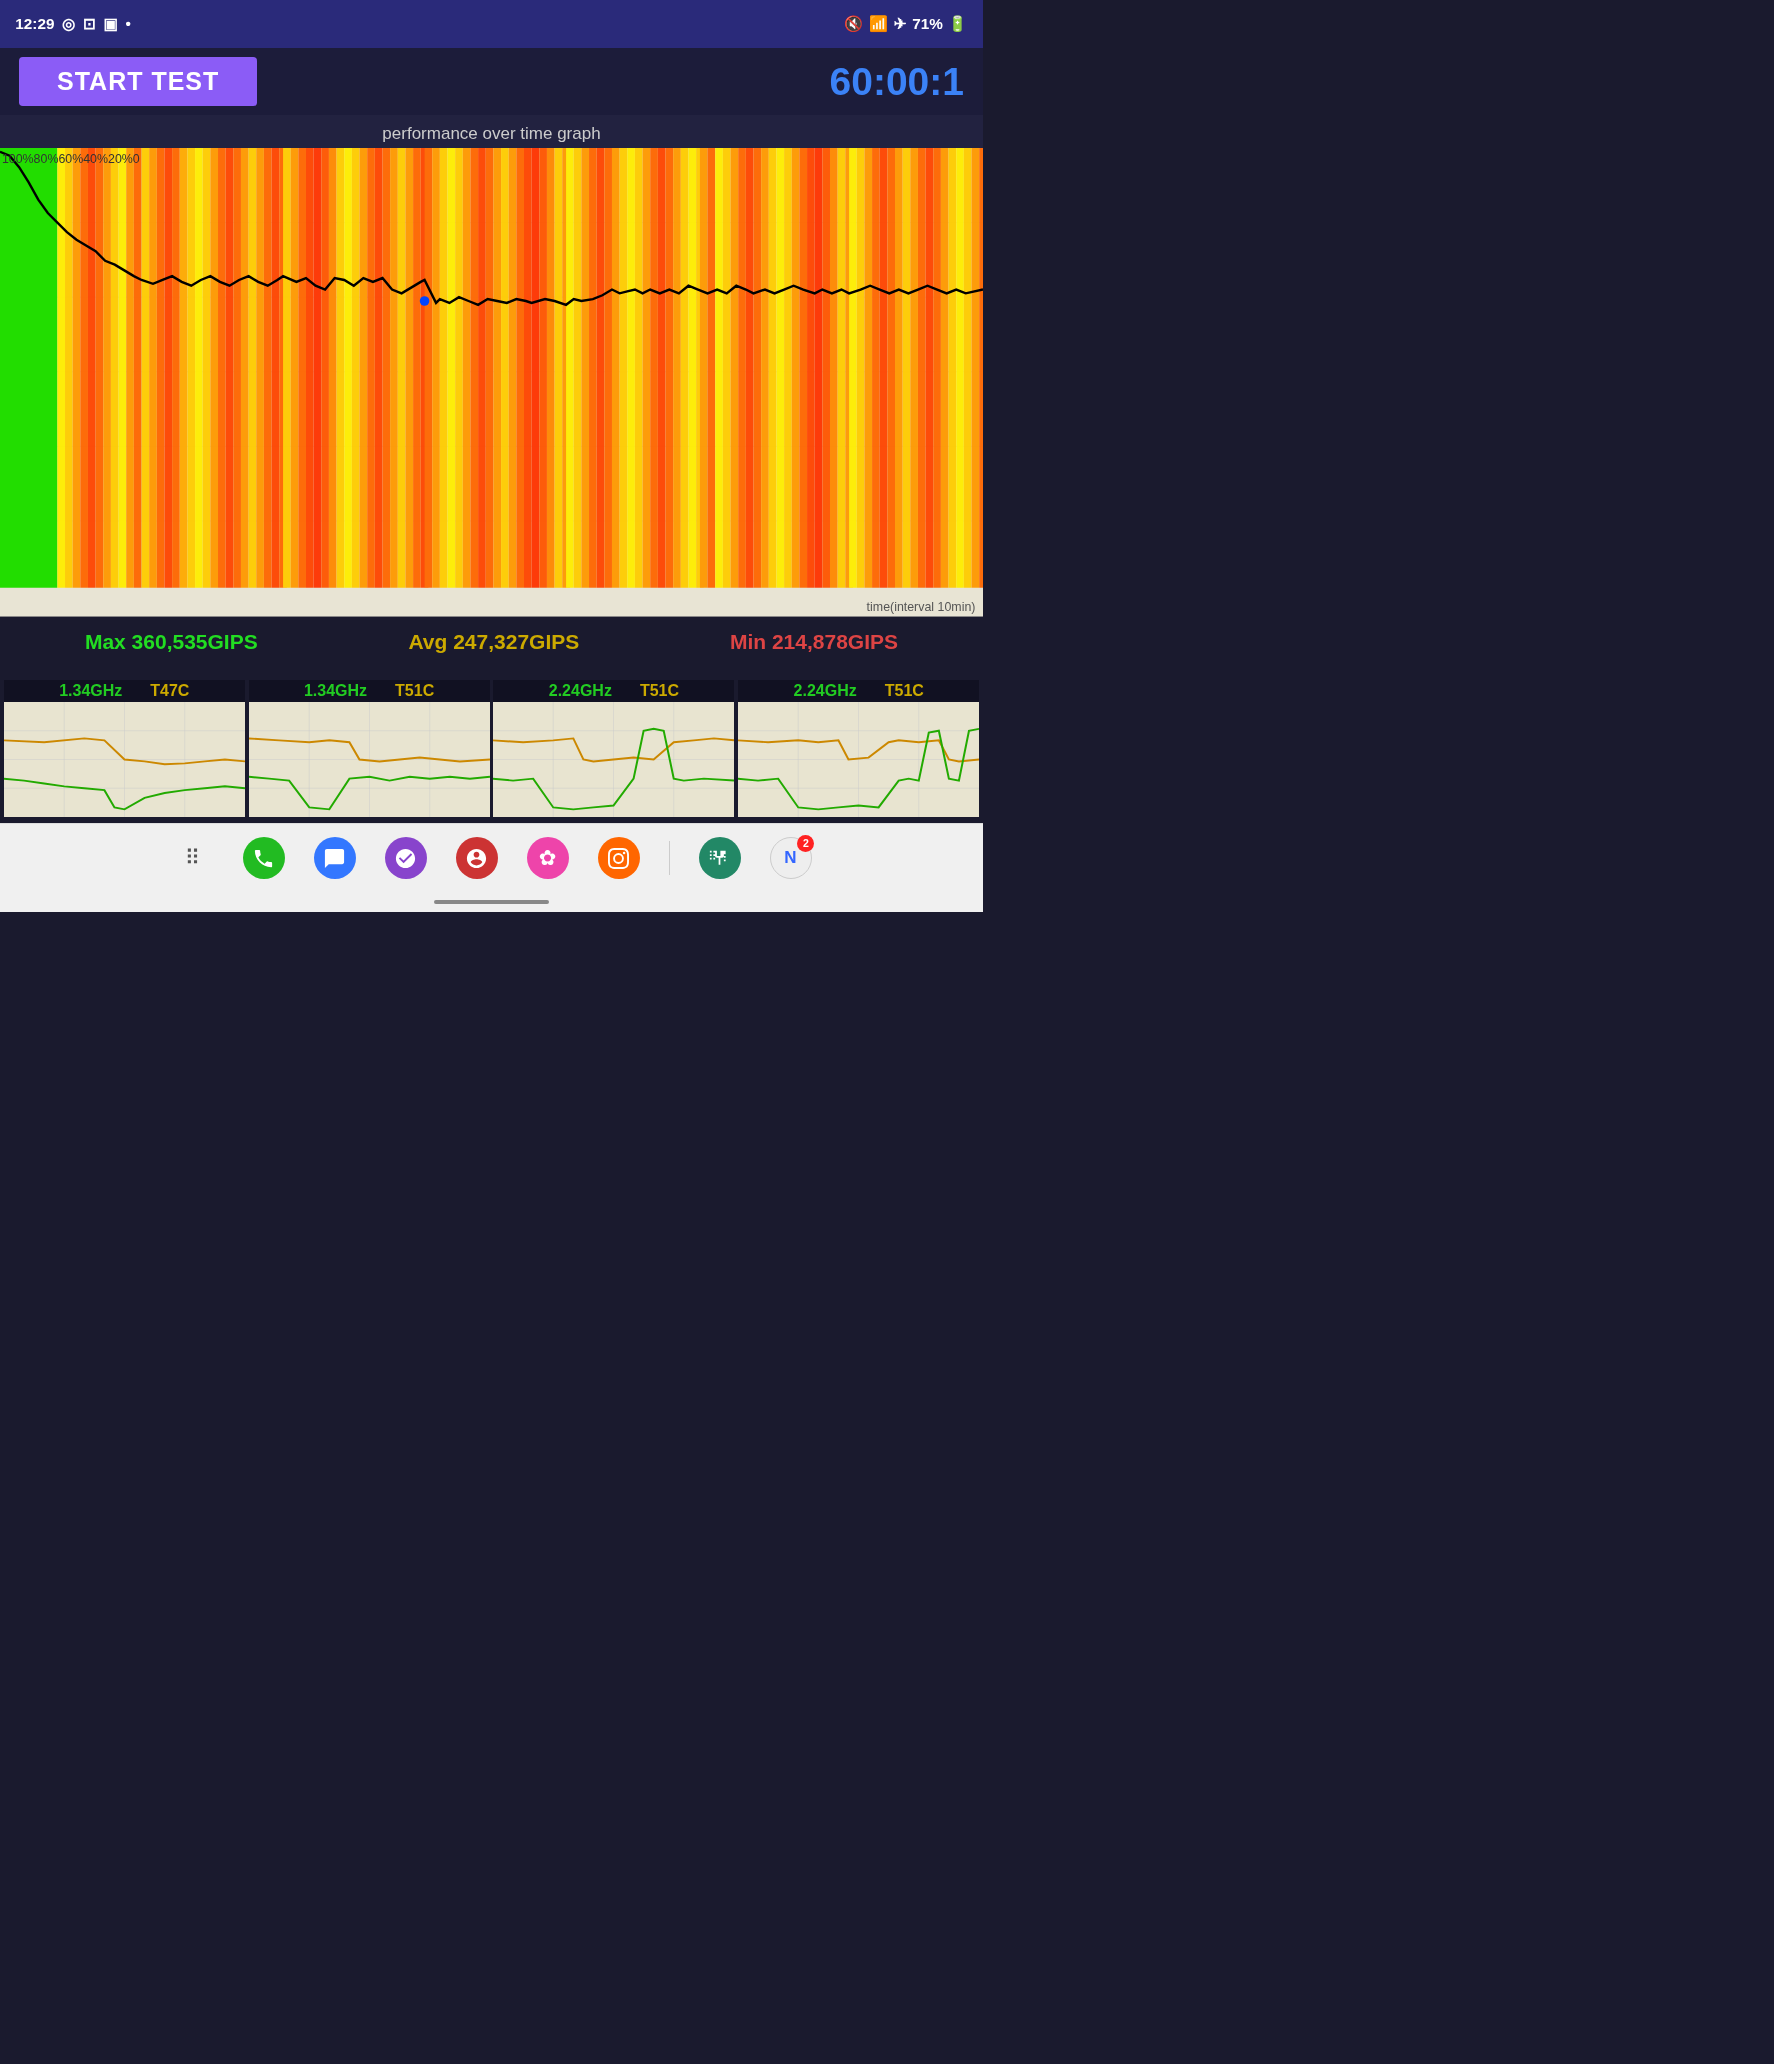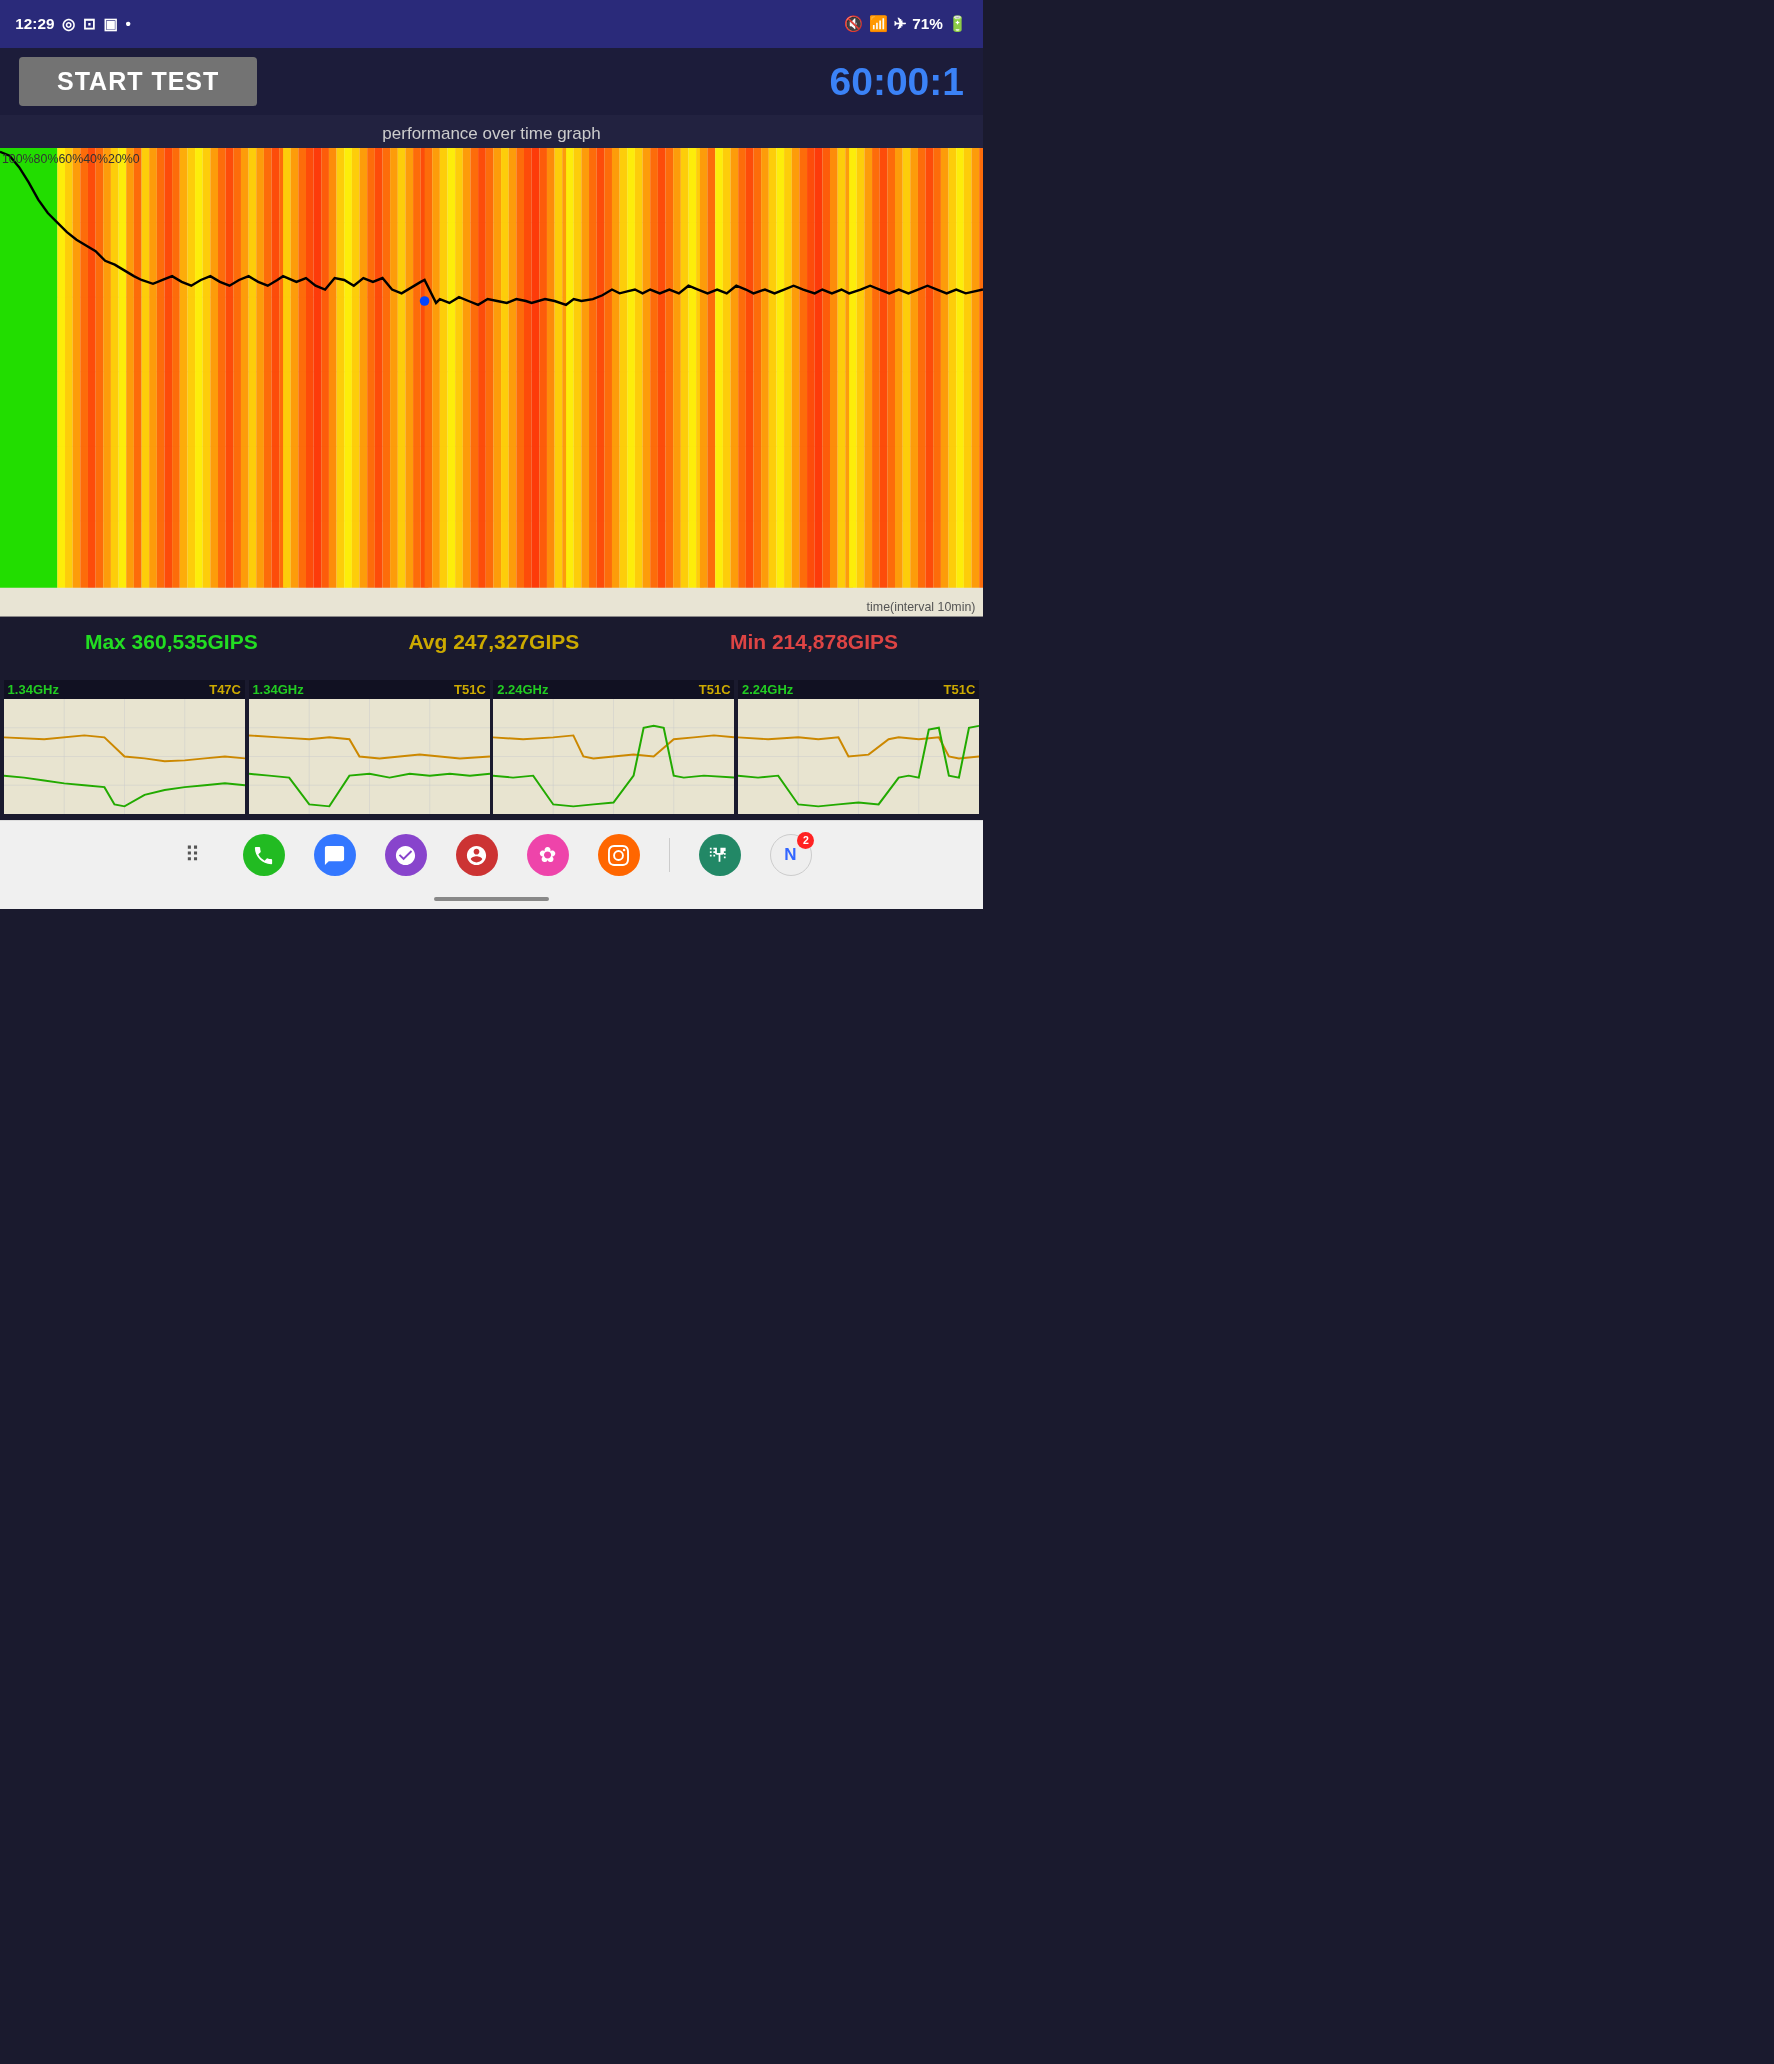--- a/index.html
+++ b/index.html
@@ -29,21 +29,21 @@
     
     .header-bar {
       background: #1c1c3a;
       display: flex;
       align-items: center;
       justify-content: space-between;
       padding: 7.6px 19px;
       height: 67px;
     }
     .start-test-btn {
-      background: #737373;
+      background: #8b5cf6;
       color: white;
       font-size: 25px;
       font-weight: bold;
       padding: 9.6px 38px;
       border: none;
       border-radius: 3.8px;
       cursor: pointer;
       letter-spacing: 1px;
     }
     .timer-display {
@@ -134,23 +134,23 @@
     .cpu-cores-grid {
       display: grid;
       grid-template-columns: repeat(4, 1fr);
       gap: 3.8px;
     }
     .cpu-core {
       background: #111122;
     }
     .cpu-core-header {
       display: flex;
-      justify-content: space-between;
+      justify-content: center;
       padding: 1.9px 3.8px;
-      font-size: 13px;
+      font-size: 16px;
       font-weight: bold;
       gap: 28px;
     }
     .freq-label { color: #22cc22; }
     .temp-label { color: #ccaa00; }
     .cpu-core-graph {
       background: #e8e4d0;
       height: 115px;
       position: relative;
     }

